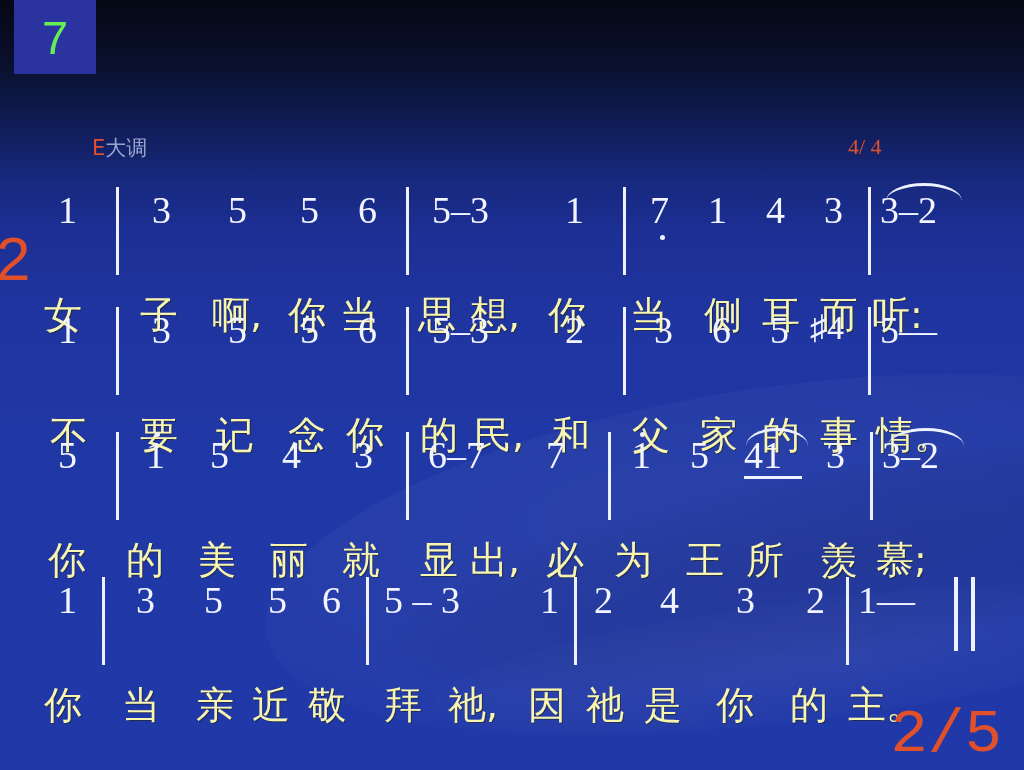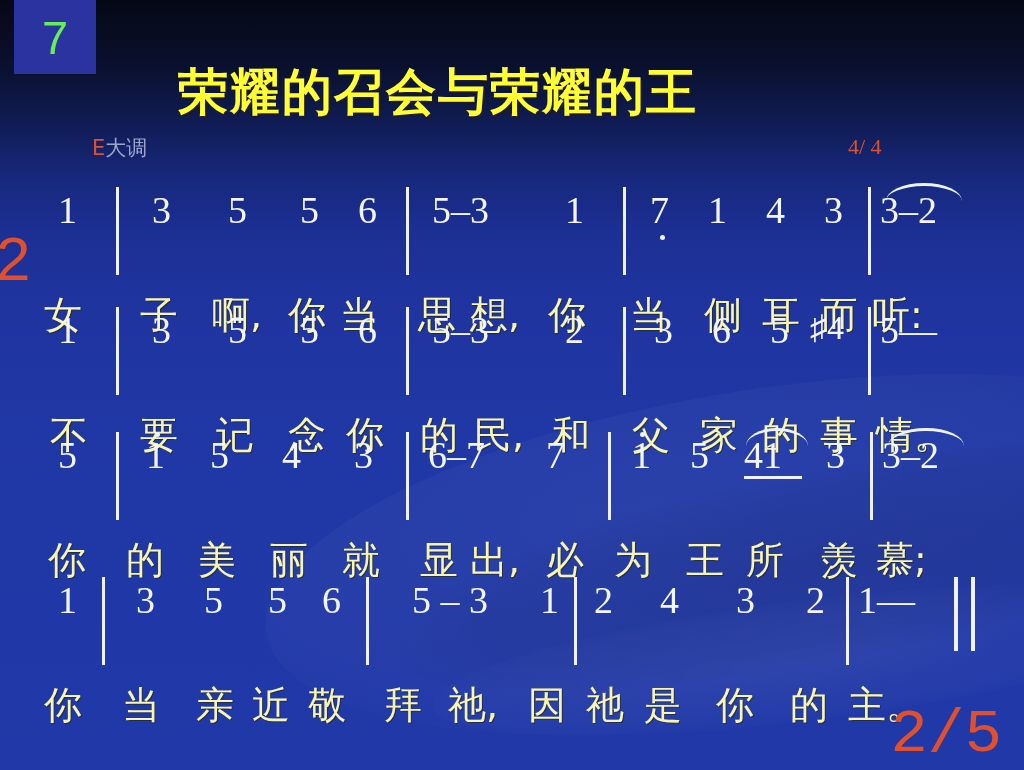--- a/index.html
+++ b/index.html
@@ -214,21 +214,20 @@
 <div id="slide">
 
   <div class="swoosh swoosh-a"></div>
   <div class="swoosh swoosh-b"></div>
   <div class="swoosh swoosh-c"></div>
 
   <div class="badge">
     <span class="badge-num">7</span>
   </div>
 
-  <div class="title">荣耀的召会与荣耀的王</div>
   <div class="meter">4/ 4</div>
   <div class="keysig">
     <span class="k-e">E</span><span class="k-rest">大调</span>
   </div>
 
   <div class="verse-num">2</div>
 
   <div class="system" style="top:185px;">
     <div class="notes">
       <span class="n" style="left:58px;">1</span>
@@ -346,21 +345,21 @@
 
   <div class="system" style="top:575px;">
     <div class="notes">
       <span class="n" style="left:58px;">1</span>
       <span class="bar" style="left:102px;"></span>
       <span class="n" style="left:136px;">3</span>
       <span class="n" style="left:204px;">5</span>
       <span class="n" style="left:268px;">5</span>
       <span class="n" style="left:322px;">6</span>
       <span class="bar" style="left:366px;"></span>
-      <span class="n" style="left:412px;">5 – 3</span>
+      <span class="n" style="left:384px;">5 – 3</span>
       <span class="n" style="left:540px;">1</span>
       <span class="bar" style="left:574px;"></span>
       <span class="n" style="left:594px;">2</span>
       <span class="n" style="left:660px;">4</span>
       <span class="n" style="left:736px;">3</span>
       <span class="n" style="left:806px;">2</span>
       <span class="bar" style="left:846px;"></span>
       <span class="n" style="left:858px;">1––</span>
       <span class="dbar" style="left:954px;"></span>
     </div>

